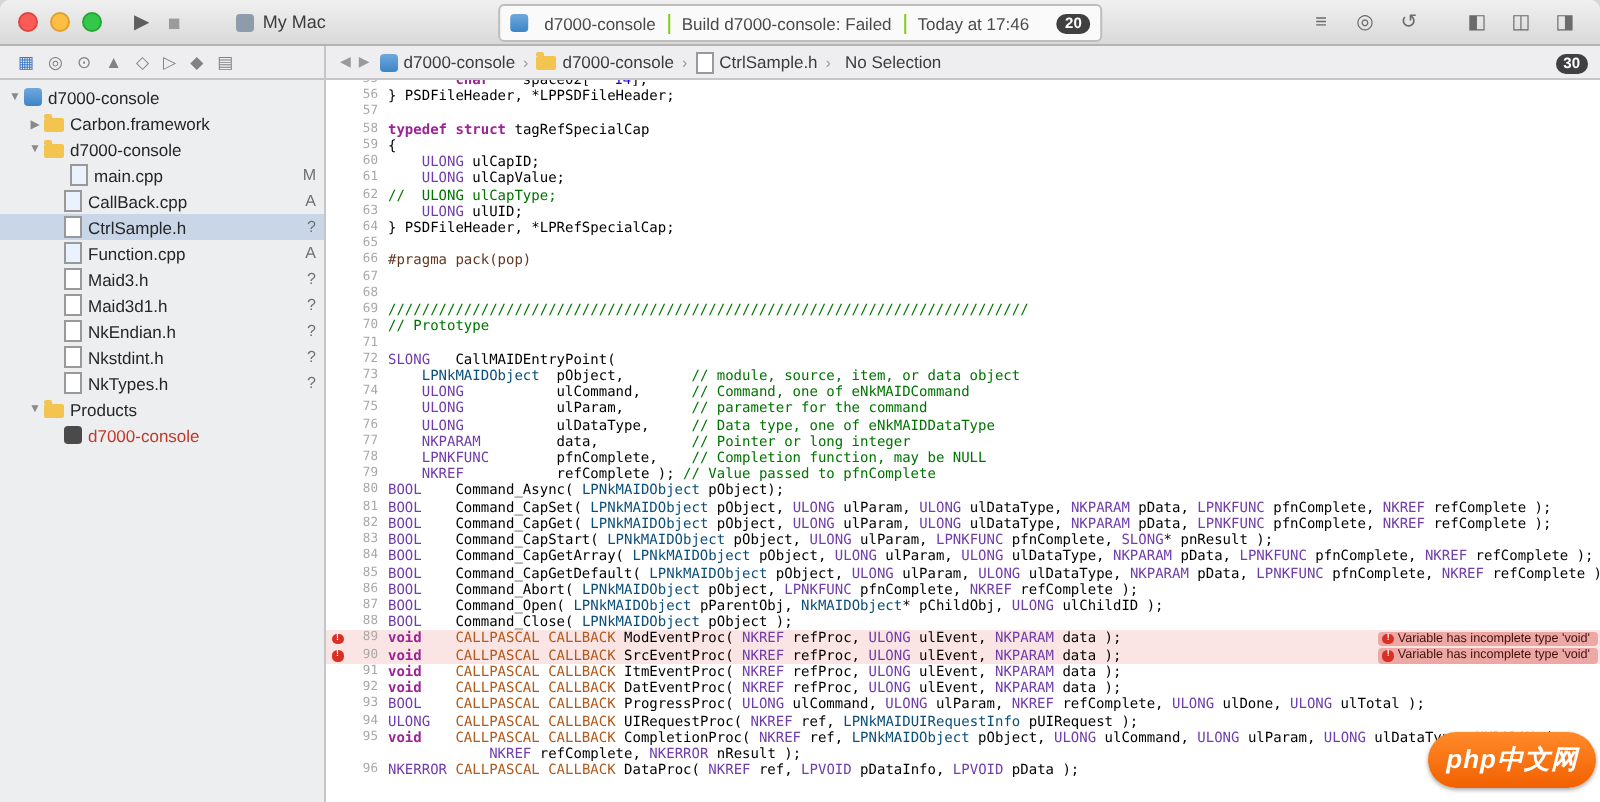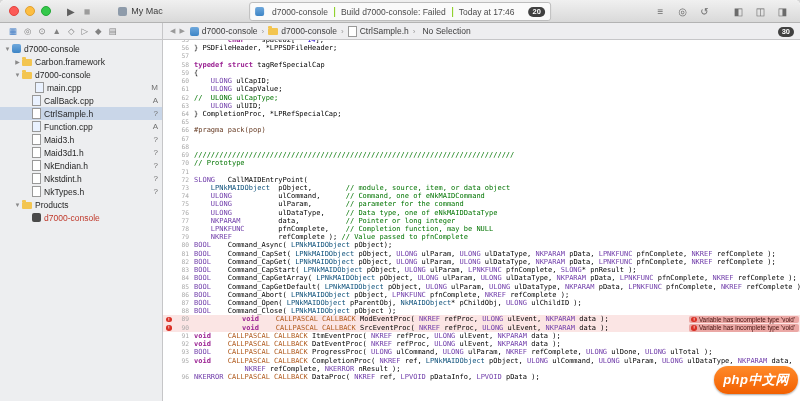--- a/index.html
+++ b/index.html
@@ -53,21 +53,21 @@
   .srow.sel{background:#C9D6E8;}
   .srow.red .slbl{color:#C0392B;}
   .disc{width:9px;text-align:center;color:#8A8A8A;font-size:6px;flex:none;}
   .slbl{margin-left:3px;white-space:nowrap;overflow:hidden;}
   .sstat{position:absolute;right:4px;color:#6F6F6F;font-size:8px;}
 
   
   .editor{flex:1;background:#fff;overflow:hidden;position:relative;font-family:"DejaVu Sans Mono",monospace;}
   .lines{margin-top:-4px;}
   .erow{display:flex;height:8.22px;line-height:8.22px;font-size:7px;white-space:pre;position:relative;}
-  .erow.err{background:#FBE5E4;gap:48px;}
+  .erow.err{background:#FBE5E4;}
   .gut{width:26px;flex:none;text-align:right;padding-right:5px;color:#A8A8A8;font-size:6.3px;position:relative;box-sizing:content-box;}
   .gdot{position:absolute;left:3px;top:1.5px;width:5.5px;height:5.5px;border-radius:50%;background:#D93025;color:#fff;font-size:4.5px;line-height:5.5px;text-align:center;font-weight:bold;}
   .code{flex:1;overflow:hidden;}
   .anno{position:absolute;right:1px;top:0.5px;height:7.4px;display:flex;align-items:center;background:#EBA8A5;border-radius:2px;padding:0 4px 0 2px;gap:2px;}
   .adot{width:5.5px;height:5.5px;border-radius:50%;background:#D93025;color:#fff;font-size:4.5px;line-height:5.5px;text-align:center;font-weight:bold;flex:none;}
   .atxt{font-family:"Liberation Sans",sans-serif;font-size:6.3px;color:#43100D;white-space:nowrap;}
 
   .tk-p{color:#000;}
   .tk-k{color:#9B2393;font-weight:bold;}
   .tk-t{color:#703DAA;}
@@ -237,21 +237,21 @@
       <div class="lines" id="lines">
           <div class="erow"><span class="gut">55</span><span class="code"><span class="tk-p">        </span><span class="tk-k">char</span><span class="tk-p">    space02[</span><span class="tk-n">14</span><span class="tk-p">];</span></span></div>
           <div class="erow"><span class="gut">56</span><span class="code"><span class="tk-p">} PSDFileHeader, *LPPSDFileHeader;</span></span></div>
           <div class="erow"><span class="gut">57</span><span class="code"></span></div>
           <div class="erow"><span class="gut">58</span><span class="code"><span class="tk-k">typedef</span><span class="tk-p"> </span><span class="tk-k">struct</span><span class="tk-p"> tagRefSpecialCap</span></span></div>
           <div class="erow"><span class="gut">59</span><span class="code"><span class="tk-p">{</span></span></div>
           <div class="erow"><span class="gut">60</span><span class="code"><span class="tk-p">    </span><span class="tk-t">ULONG</span><span class="tk-p"> ulCapID;</span></span></div>
           <div class="erow"><span class="gut">61</span><span class="code"><span class="tk-p">    </span><span class="tk-t">ULONG</span><span class="tk-p"> ulCapValue;</span></span></div>
           <div class="erow"><span class="gut">62</span><span class="code"><span class="tk-c">//  ULONG ulCapType;</span></span></div>
           <div class="erow"><span class="gut">63</span><span class="code"><span class="tk-p">    </span><span class="tk-t">ULONG</span><span class="tk-p"> ulUID;</span></span></div>
-          <div class="erow"><span class="gut">64</span><span class="code"><span class="tk-p">} CompletionProc, *LPRefSpecialCap;</span></span></div>
+          <div class="erow"><span class="gut">64</span><span class="code"><span class="tk-p">} PSDFileHeader, *LPRefSpecialCap;</span></span></div>
           <div class="erow"><span class="gut">65</span><span class="code"></span></div>
           <div class="erow"><span class="gut">66</span><span class="code"><span class="tk-d">#pragma pack(pop)</span></span></div>
           <div class="erow"><span class="gut">67</span><span class="code"></span></div>
           <div class="erow"><span class="gut">68</span><span class="code"></span></div>
           <div class="erow"><span class="gut">69</span><span class="code"><span class="tk-c">////////////////////////////////////////////////////////////////////////////</span></span></div>
           <div class="erow"><span class="gut">70</span><span class="code"><span class="tk-c">// Prototype</span></span></div>
           <div class="erow"><span class="gut">71</span><span class="code"></span></div>
           <div class="erow"><span class="gut">72</span><span class="code"><span class="tk-t">SLONG</span><span class="tk-p">   CallMAIDEntryPoint(</span></span></div>
           <div class="erow"><span class="gut">73</span><span class="code"><span class="tk-p">    </span><span class="tk-b">LPNkMAIDObject</span><span class="tk-p">  pObject,        </span><span class="tk-c">// module, source, item, or data object</span></span></div>
           <div class="erow"><span class="gut">74</span><span class="code"><span class="tk-p">    </span><span class="tk-t">ULONG</span><span class="tk-p">           ulCommand,      </span><span class="tk-c">// Command, one of eNkMAIDCommand</span></span></div>
@@ -267,20 +267,21 @@
           <div class="erow"><span class="gut">84</span><span class="code"><span class="tk-t">BOOL</span><span class="tk-p">    Command_CapGetArray( </span><span class="tk-b">LPNkMAIDObject</span><span class="tk-p"> pObject, </span><span class="tk-t">ULONG</span><span class="tk-p"> ulParam, </span><span class="tk-t">ULONG</span><span class="tk-p"> ulDataType, </span><span class="tk-t">NKPARAM</span><span class="tk-p"> pData, </span><span class="tk-t">LPNKFUNC</span><span class="tk-p"> pfnComplete, </span><span class="tk-t">NKREF</span><span class="tk-p"> refComplete );</span></span></div>
           <div class="erow"><span class="gut">85</span><span class="code"><span class="tk-t">BOOL</span><span class="tk-p">    Command_CapGetDefault( </span><span class="tk-b">LPNkMAIDObject</span><span class="tk-p"> pObject, </span><span class="tk-t">ULONG</span><span class="tk-p"> ulParam, </span><span class="tk-t">ULONG</span><span class="tk-p"> ulDataType, </span><span class="tk-t">NKPARAM</span><span class="tk-p"> pData, </span><span class="tk-t">LPNKFUNC</span><span class="tk-p"> pfnComplete, </span><span class="tk-t">NKREF</span><span class="tk-p"> refComplete );</span></span></div>
           <div class="erow"><span class="gut">86</span><span class="code"><span class="tk-t">BOOL</span><span class="tk-p">    Command_Abort( </span><span class="tk-b">LPNkMAIDObject</span><span class="tk-p"> pObject, </span><span class="tk-t">LPNKFUNC</span><span class="tk-p"> pfnComplete, </span><span class="tk-t">NKREF</span><span class="tk-p"> refComplete );</span></span></div>
           <div class="erow"><span class="gut">87</span><span class="code"><span class="tk-t">BOOL</span><span class="tk-p">    Command_Open( </span><span class="tk-b">LPNkMAIDObject</span><span class="tk-p"> pParentObj, </span><span class="tk-b">NkMAIDObject</span><span class="tk-p">* pChildObj, </span><span class="tk-t">ULONG</span><span class="tk-p"> ulChildID );</span></span></div>
           <div class="erow"><span class="gut">88</span><span class="code"><span class="tk-t">BOOL</span><span class="tk-p">    Command_Close( </span><span class="tk-b">LPNkMAIDObject</span><span class="tk-p"> pObject );</span></span></div>
           <div class="erow err"><span class="gut">89<span class="gdot">!</span></span><span class="code"><span class="tk-k">void</span><span class="tk-p">    </span><span class="tk-m">CALLPASCAL CALLBACK</span><span class="tk-p"> ModEventProc( </span><span class="tk-t">NKREF</span><span class="tk-p"> refProc, </span><span class="tk-t">ULONG</span><span class="tk-p"> ulEvent, </span><span class="tk-t">NKPARAM</span><span class="tk-p"> data );</span></span><span class="anno"><span class="adot">!</span><span class="atxt">Variable has incomplete type 'void'</span></span></div>
           <div class="erow err"><span class="gut">90<span class="gdot">!</span></span><span class="code"><span class="tk-k">void</span><span class="tk-p">    </span><span class="tk-m">CALLPASCAL CALLBACK</span><span class="tk-p"> SrcEventProc( </span><span class="tk-t">NKREF</span><span class="tk-p"> refProc, </span><span class="tk-t">ULONG</span><span class="tk-p"> ulEvent, </span><span class="tk-t">NKPARAM</span><span class="tk-p"> data );</span></span><span class="anno"><span class="adot">!</span><span class="atxt">Variable has incomplete type 'void'</span></span></div>
           <div class="erow"><span class="gut">91</span><span class="code"><span class="tk-k">void</span><span class="tk-p">    </span><span class="tk-m">CALLPASCAL CALLBACK</span><span class="tk-p"> ItmEventProc( </span><span class="tk-t">NKREF</span><span class="tk-p"> refProc, </span><span class="tk-t">ULONG</span><span class="tk-p"> ulEvent, </span><span class="tk-t">NKPARAM</span><span class="tk-p"> data );</span></span></div>
           <div class="erow"><span class="gut">92</span><span class="code"><span class="tk-k">void</span><span class="tk-p">    </span><span class="tk-m">CALLPASCAL CALLBACK</span><span class="tk-p"> DatEventProc( </span><span class="tk-t">NKREF</span><span class="tk-p"> refProc, </span><span class="tk-t">ULONG</span><span class="tk-p"> ulEvent, </span><span class="tk-t">NKPARAM</span><span class="tk-p"> data );</span></span></div>
           <div class="erow"><span class="gut">93</span><span class="code"><span class="tk-t">BOOL</span><span class="tk-p">    </span><span class="tk-m">CALLPASCAL CALLBACK</span><span class="tk-p"> ProgressProc( </span><span class="tk-t">ULONG</span><span class="tk-p"> ulCommand, </span><span class="tk-t">ULONG</span><span class="tk-p"> ulParam, </span><span class="tk-t">NKREF</span><span class="tk-p"> refComplete, </span><span class="tk-t">ULONG</span><span class="tk-p"> ulDone, </span><span class="tk-t">ULONG</span><span class="tk-p"> ulTotal );</span></span></div>
+          <div class="erow"><span class="gut">94</span><span class="code"><span class="tk-t">ULONG</span><span class="tk-p">   </span><span class="tk-m">CALLPASCAL CALLBACK</span><span class="tk-p"> UIRequestProc( </span><span class="tk-t">NKREF</span><span class="tk-p"> ref, </span><span class="tk-b">LPNkMAIDUIRequestInfo</span><span class="tk-p"> pUIRequest );</span></span></div>
           <div class="erow"><span class="gut">95</span><span class="code"><span class="tk-k">void</span><span class="tk-p">    </span><span class="tk-m">CALLPASCAL CALLBACK</span><span class="tk-p"> CompletionProc( </span><span class="tk-t">NKREF</span><span class="tk-p"> ref, </span><span class="tk-b">LPNkMAIDObject</span><span class="tk-p"> pObject, </span><span class="tk-t">ULONG</span><span class="tk-p"> ulCommand, </span><span class="tk-t">ULONG</span><span class="tk-p"> ulParam, </span><span class="tk-t">ULONG</span><span class="tk-p"> ulDataType, </span><span class="tk-t">NKPARAM</span><span class="tk-p"> data,</span></span></div>
           <div class="erow"><span class="gut"></span><span class="code"><span class="tk-p">            </span><span class="tk-t">NKREF</span><span class="tk-p"> refComplete, </span><span class="tk-t">NKERROR</span><span class="tk-p"> nResult );</span></span></div>
           <div class="erow"><span class="gut">96</span><span class="code"><span class="tk-t">NKERROR</span><span class="tk-p"> </span><span class="tk-m">CALLPASCAL CALLBACK</span><span class="tk-p"> DataProc( </span><span class="tk-t">NKREF</span><span class="tk-p"> ref, </span><span class="tk-t">LPVOID</span><span class="tk-p"> pDataInfo, </span><span class="tk-t">LPVOID</span><span class="tk-p"> pData );</span></span></div>
         </div>
     </div>
   </div>
 
   <div class="watermark">php中文网</div>
 </div>
 

